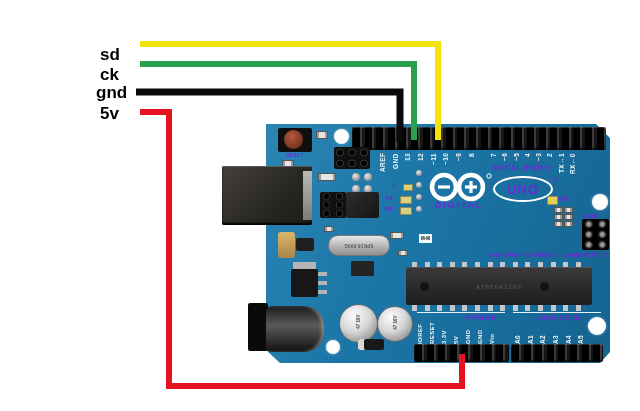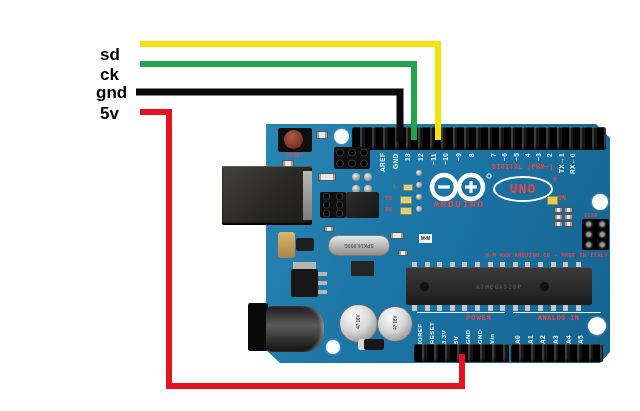--- a/index.html
+++ b/index.html
@@ -14,21 +14,21 @@
   .socket-strip{position:absolute;background-color:#161616;border-radius:2px;z-index:3;
          background-image:repeating-linear-gradient(90deg,#000 1px 8px,#3c3c3c 8px 10px,#161616 10px 12.6px);
          box-shadow:inset 0 1px 0 rgba(255,255,255,.18), inset 0 -2px 2px rgba(0,0,0,.65);}
   .hole{position:absolute;background:#fff;border-radius:50%;z-index:4;box-shadow:0 0 3px rgba(150,180,200,.9);}
   .pin-col{position:absolute;display:flex;z-index:4;}
   .pin-col span{writing-mode:vertical-rl;transform:rotate(180deg);color:#f2f8fb;
          font:bold 6.5px "Liberation Sans",sans-serif;letter-spacing:.4px;height:100%;overflow:visible;}
   .pin-col.toprow span{text-align:end;}
   .cols-a span{width:12.7px;} .cols-b span{width:11.3px;}
   .cols-p span{width:12px;font-size:6px;} .cols-an span{width:12.7px;}
-  .silk{position:absolute;color:#ef4444;font-family:Liberation Mono, monospace;font-weight:bold;z-index:4;}
+  .silk{position:absolute;color:#6d28d9;font-family:Liberation Sans, sans-serif;font-weight:bold;z-index:4;}
   .line{position:absolute;background:#e9f2f7;height:1px;z-index:4;}
   .via{position:absolute;border-radius:50%;z-index:4;
        background:radial-gradient(circle at 40% 35%,#ececec,#9c9c9c 60%,#6d6d6d);}
   .led{position:absolute;border:1px solid #8f8a55;background:#d9d080;z-index:4;}
   .smd{position:absolute;background:linear-gradient(90deg,#9b9b9b 0 2px,#e6e6e6 2px calc(100% - 2px),#9b9b9b calc(100% - 2px) 100%);border:1px solid #555;z-index:4;}
   .black-header{position:absolute;background-color:#101010;border-radius:2px;z-index:4;
        background-image:radial-gradient(circle,#000 30%,#3a3a3a 42%,transparent 52%);}
   .ecap{position:absolute;border-radius:50%;border:1px solid #5e686e;z-index:4;
        background:radial-gradient(circle at 38% 30%,#fbfbfb,#d7d7d7 45%,#9b9b9b 78%,#787878);}
   .ecap span{position:absolute;left:0;right:0;top:38%;text-align:center;transform:rotate(-90deg);
@@ -116,21 +116,21 @@
   <div class="led" style="left:400px;top:207px;width:10px;height:6px;"></div>
 
   <svg class="abs" style="left:428px;top:172px;z-index:4;" width="66" height="32" viewBox="0 0 66 32">
     <circle cx="16" cy="15" r="12" fill="none" stroke="#ffffff" stroke-width="4.5"></circle>
     <circle cx="43" cy="15" r="12" fill="none" stroke="#ffffff" stroke-width="4.5"></circle>
     <line x1="10" y1="15" x2="22" y2="15" stroke="#ffffff" stroke-width="3.2"></line>
     <line x1="37" y1="15" x2="49" y2="15" stroke="#ffffff" stroke-width="3.2"></line>
     <line x1="43" y1="9" x2="43" y2="21" stroke="#ffffff" stroke-width="3.2"></line>
     <circle cx="61" cy="4" r="2.2" fill="none" stroke="#ffffff" stroke-width="1"></circle>
   </svg>
-  <div class="silk" style="left:424px;top:199px;width:70px;text-align:center;font-size:9.5px;letter-spacing:1.6px;">ARDUINO</div>
+  <div class="silk" style="left:424px;top:199px;width:70px;text-align:center;font-size:9.5px;letter-spacing:1.6px;">DIGITAL</div>
 
   <div class="abs" style="left:493px;top:176px;width:56px;height:22px;border:2.5px solid #fff;border-radius:50%;z-index:4;
        display:flex;align-items:center;justify-content:center;">
     <span class="silk" style="position:static;font-size:13px;letter-spacing:1px;">UNO</span>
   </div>
   <div class="silk" style="left:553px;top:177px;font-size:6px;">®</div>
 
   <div class="led" style="left:547px;top:196px;width:9px;height:7px;background:#e4cf4e;"></div>
   <div class="silk" style="left:558px;top:195px;font-size:6.5px;">ON</div>
 

